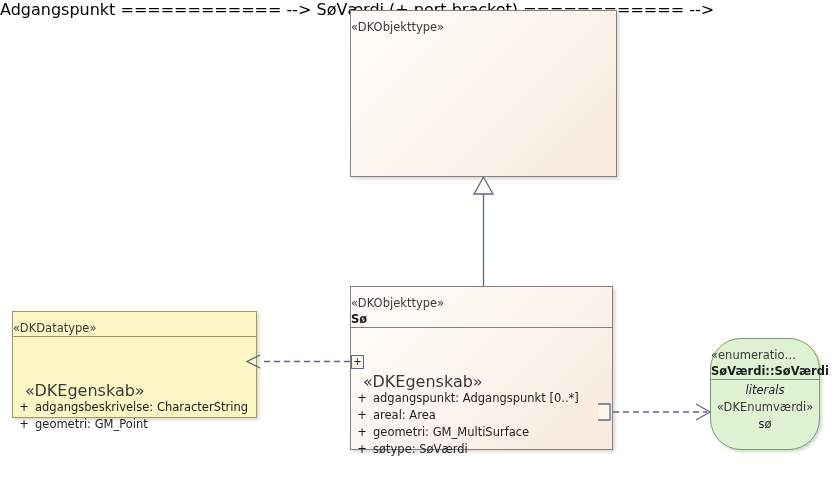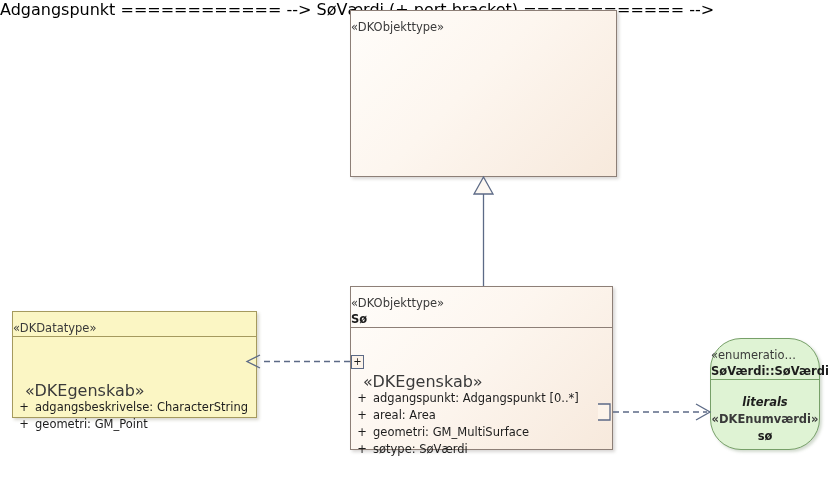--- a/index.html
+++ b/index.html
@@ -215,21 +215,21 @@
     <line x1="350" y1="361.5" x2="262" y2="361.5" stroke="#5c6a86" stroke-width="1.3" stroke-dasharray="6,4"></line>
     <polyline points="260,355 247,361.5 260,368" fill="none" stroke="#5c6a86" stroke-width="1.3"></polyline>
   </svg>
 
   
   <div class="uml-class c-enumeration" style="left:710px; top:338px; width:110px; height:112px;">
     <div class="compartment head">
       <div class="stereotype">«enumeratio…</div>
       <div class="cname">SøVærdi::SøVærdi</div>
     </div>
-    <div class="compartment divider" style="padding-top:14px;font-weight:bold;">
+    <div class="compartment divider" style="padding-top:2px;">
       <div class="literals-label">literals</div>
       <div class="lit-stereotype" style="">«DKEnumværdi»</div>
       <div class="lit-name">sø</div>
     </div>
   </div>
 
    SøVærdi  (+ port bracket) ============ --&gt;
   <svg class="conn-layer">
 
     <polyline points="598,404 610,404 610,420 598,420" fill="#fdf4ea" stroke="#5c6a86" stroke-width="1.3"></polyline>

